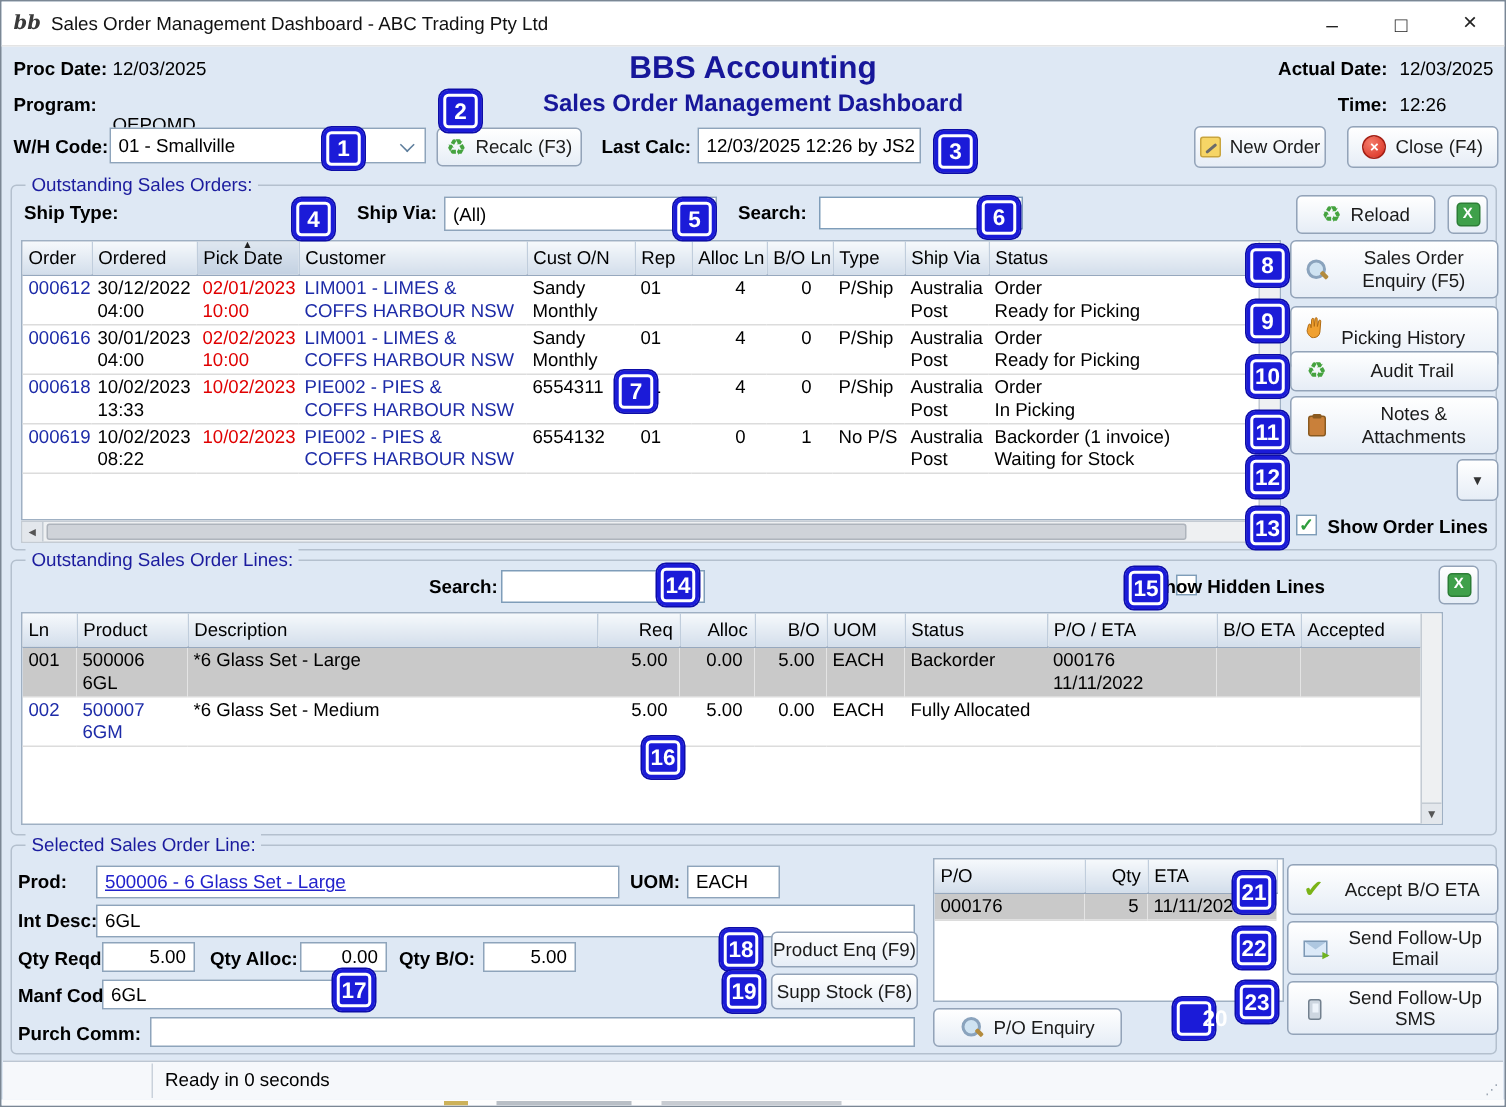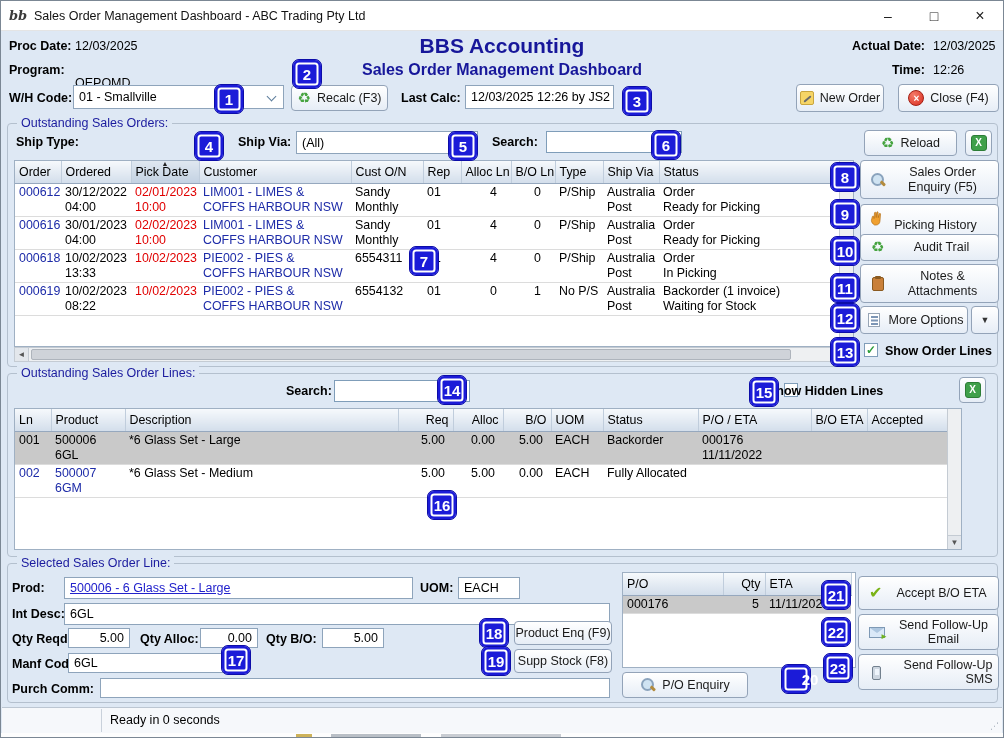--- a/index.html
+++ b/index.html
@@ -265,24 +265,20 @@
       <span class="ictext">Picking History</span>
     </div>
     <div class="btn sidebtn" style="left:852px;top:110px;width:139px;height:27px;padding-left:24px;">
       <span class="ic ic-recycle" style="position:absolute;left:10px;top:5px;">♻</span>
       <span class="ictext">Audit Trail</span>
     </div>
     <div class="btn sidebtn" style="left:852px;top:140px;width:139px;height:39px;padding-left:26px;">
       <span class="ic ic-clip" style="position:absolute;left:11px;top:12px;"></span>
       <span class="ictext" style="white-space:normal;width:92px;">Notes &amp; Attachments</span>
     </div>
-    <div class="btn sidebtn" style="left:852px;top:182px;width:108px;height:28px;padding-left:24px;">
-      <span class="ic ic-list" style="position:absolute;left:7px;top:6px;"></span>
-      <span class="ictext">More Options</span>
-    </div>
     <div class="btn" style="left:963px;top:182px;width:28px;height:28px;">
       <span style="font-size:9px;color:#333;">▼</span>
     </div>
     <div class="cb" style="left:856px;top:219px;">✓</div>
     <span class="lbl" style="left:877px;top:220px;">Show Order Lines</span>
   </div>
 
   <div class="group" style="left:6px;top:372px;width:991px;height:184px;">
     <span class="legend">Outstanding Sales Order Lines:</span>
 
@@ -436,21 +432,21 @@
     <div class="btn sidebtn" style="left:850px;top:12px;width:141px;height:34px;padding-left:26px;">
       <span class="ic ic-check" style="position:absolute;left:10px;top:8px;">✔</span>
       <span class="ictext">Accept B/O ETA</span>
     </div>
     <div class="btn sidebtn" style="left:850px;top:50px;width:141px;height:36px;padding-left:30px;">
       <span class="ic ic-mail" style="position:absolute;left:10px;top:12px;"></span>
       <span class="ictext" style="white-space:normal;width:98px;">Send Follow-Up Email</span>
     </div>
     <div class="btn sidebtn" style="left:850px;top:90px;width:141px;height:36px;padding-left:30px;">
       <span class="ic ic-phone" style="position:absolute;left:13px;top:11px;"></span>
-      <span class="ictext" style="white-space:normal;width:98px;text-align:right;">Send Follow-Up SMS</span>
+      <span class="ictext" style="white-space:normal;width:98px;">Send Follow-Up SMS</span>
     </div>
   </div>
 
   <div class="statusbar">
     <div class="seg"></div>
     <span class="msg">Ready in 0 seconds</span>
     <span class="grip">⋰</span>
   </div>
   <div class="sliver">
     <i style="left:295px;width:16px;background:#cdb25a;"></i>

